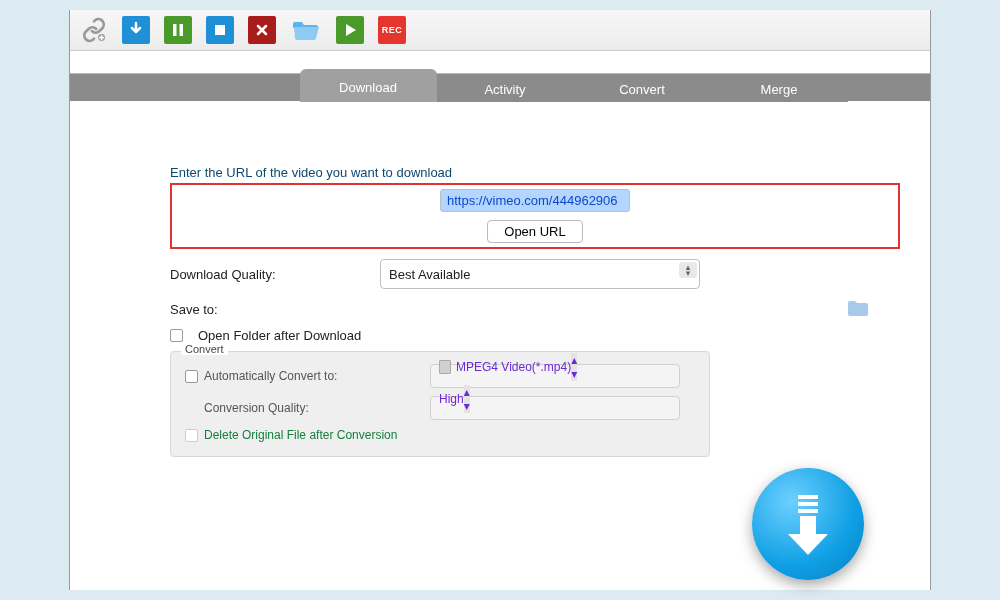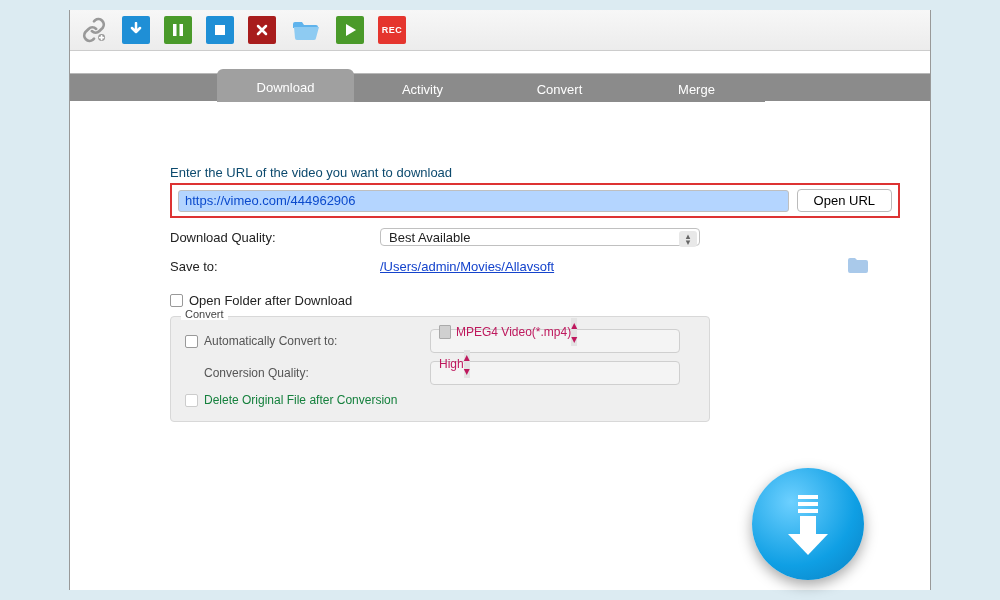--- a/index.html
+++ b/index.html
@@ -45,20 +45,21 @@
   .tb-red2   { background: #e5352e; }
   .tb-folder { color: #3e9fe0; }
   
   .tabrow {
     background: #8b8b8b;
     display: flex;
     padding-left: 147px;
     height: 28px;
     border-top: 1px solid #b8b8b8;
     margin-top: 22px;
+    justify-content: center;
   }
   .tab {
     width: 137px;
     height: 28px;
     background: #8b8b8b;
     color: #fff;
     font-size: 13px;
     display: flex; align-items: center; justify-content: center;
     border-top-left-radius: 6px;
     border-top-right-radius: 6px;
@@ -78,20 +79,21 @@
     position: relative;
   }
   .label { font-size: 13px; color: #0c4a6e; margin-bottom: 3px; }
   .url-row {
     border: 2px solid #d33;
     padding: 4px 6px;
     display: flex;
     align-items: center;
     gap: 8px;
     margin-bottom: 4px;
+    flex-direction: column;
   }
   .url-input {
     flex: 1;
     border: 1px solid #bfbfbf;
     border-radius: 3px;
     padding: 3px 6px;
     font-size: 13px;
     color: #0b4acc;
     background: #b4d5ff;
     height: 22px;
@@ -109,21 +111,21 @@
   .form-row { display: flex; align-items: center; margin-top: 10px; }
   .form-label { width: 210px; font-size: 13px; }
   .select {
     background: #fff;
     border: 1px solid #c0c0c0;
     border-radius: 4px;
     padding: 3px 28px 3px 8px;
     font-size: 13px;
     position: relative;
     width: 320px;
-    height: 18px;
+    height: 30px;
     display: flex; align-items: center;
   }
   .select .caret {
     position: absolute; right: 2px; top: 2px;
     width: 18px; height: 16px;
     background: #e8e8e8;
     border-radius: 3px;
     display: flex; align-items: center; justify-content: center;
     color: #666; font-size: 9px;
     flex-direction: column;
@@ -154,21 +156,21 @@
     background: #fff;
     padding: 0 4px;
     font-size: 11px; color: #444;
   }
   .select-sm {
     background: #f4f4f4;
     border: 1px solid #cfcfcf;
     border-radius: 4px;
     padding: 2px 26px 20px 8px;
     font-size: 12px;
-    color: #be185d;
+    color: #6d28d9;
     position: relative;
     width: 250px; height: 22px;
     display: flex; align-items: center;
   }
   .select-sm .icon-file {
     width: 12px; height: 14px;
     background: #d0d0d0;
     border: 1px solid #aaa;
     margin-right: 5px;
     border-radius: 1px;
@@ -256,29 +258,28 @@
     <div class="form-row">
       <div class="form-label">Download Quality:</div>
       <div class="select">
         <span>Best Available</span>
         <span class="caret">▴<br>▾</span>
       </div>
     </div>
 
     <div class="form-row">
       <div class="form-label">Save to:</div>
-      <span class="link">/Users/admin/Movies/Allavsoft</span>
       <span class="folder-small">
         <svg width="24" height="18" viewBox="0 0 24 18">
             <path d="M2 4a2 2 0 0 1 2-2h5l2 2h9a2 2 0 0 1 2 2v9a2 2 0 0 1-2 2H4a2 2 0 0 1-2-2z" fill="#a9c9ea"></path>
           </svg>
       </span>
     </div>
 
-    <div class="form-row" style="margin-top:16px;">
+    <div class="form-row" style="margin-top:8px;gap:9px;">
       <span class="checkbox"></span>
       <span>Open Folder after Download</span>
     </div>
 
     <div class="fieldset">
       <div class="fieldset-legend">Convert</div>
 
       <div class="fs-row">
         <div class="fs-label">
           <span class="checkbox"></span>

